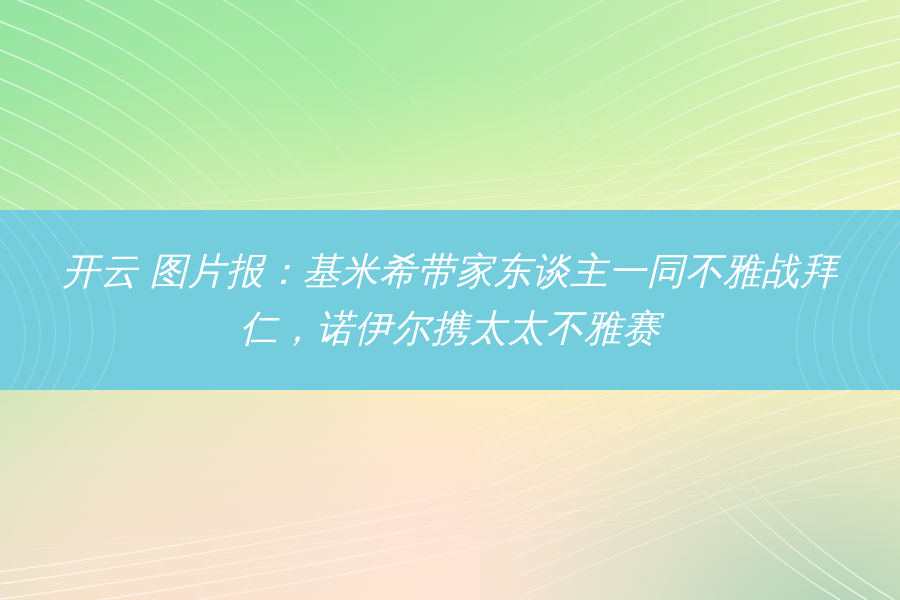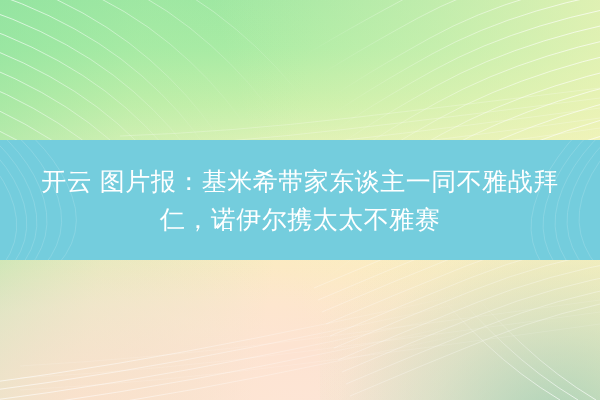--- a/index.html
+++ b/index.html
@@ -22,20 +22,21 @@
       linear-gradient(180deg,
         #9fe8a2 0%,
         #a9eca4 12%,
         #c7f0aa 26%,
         #eaf3bc 40%,
         #f7f0bb 52%,
         #fbecc0 62%,
         #fde6cd 76%,
         #fde2d2 88%,
         #fde4d6 100%);
+    font-style: italic;
   }
 
   
   .tint-left {
     position: absolute;
     inset: 0;
     background:
       linear-gradient(100deg,
         rgba(140, 225, 160, 0.55) 0%,
         rgba(160, 230, 165, 0.25) 22%,

